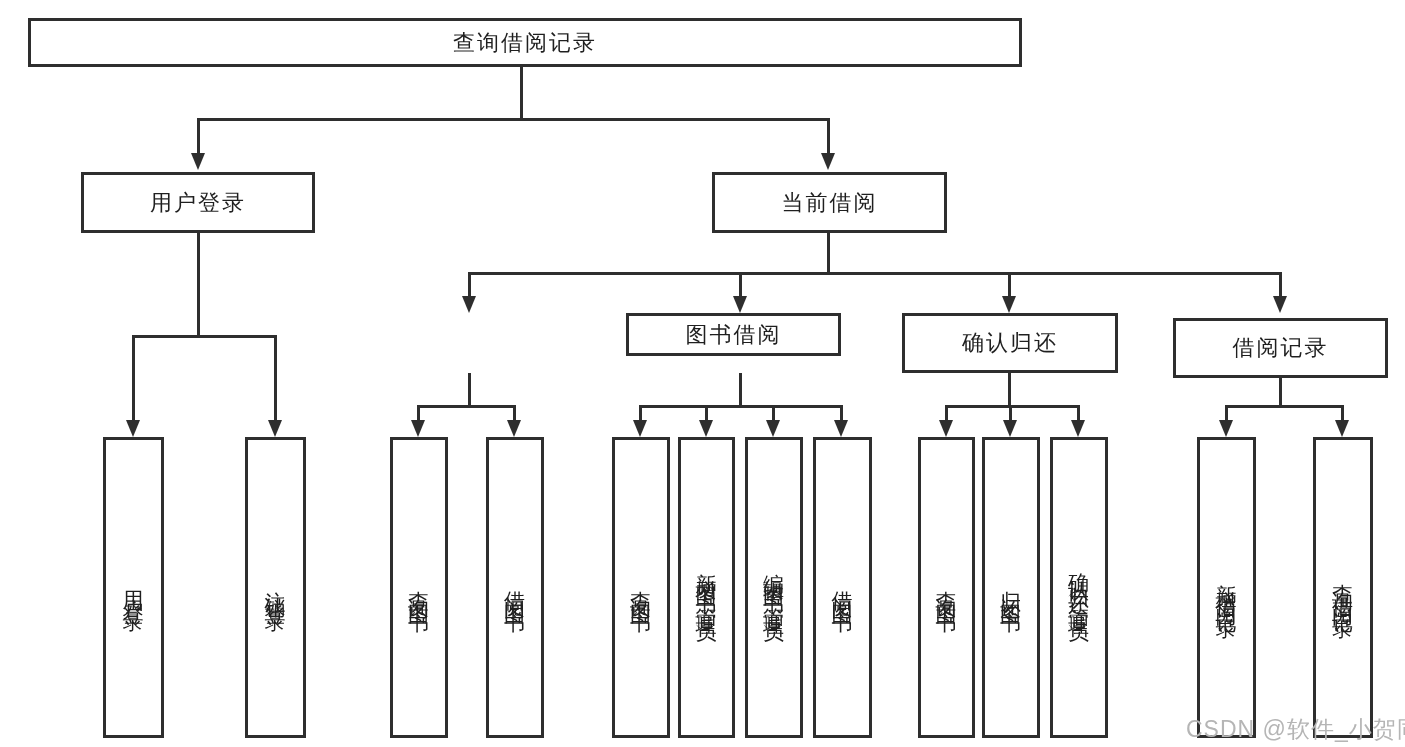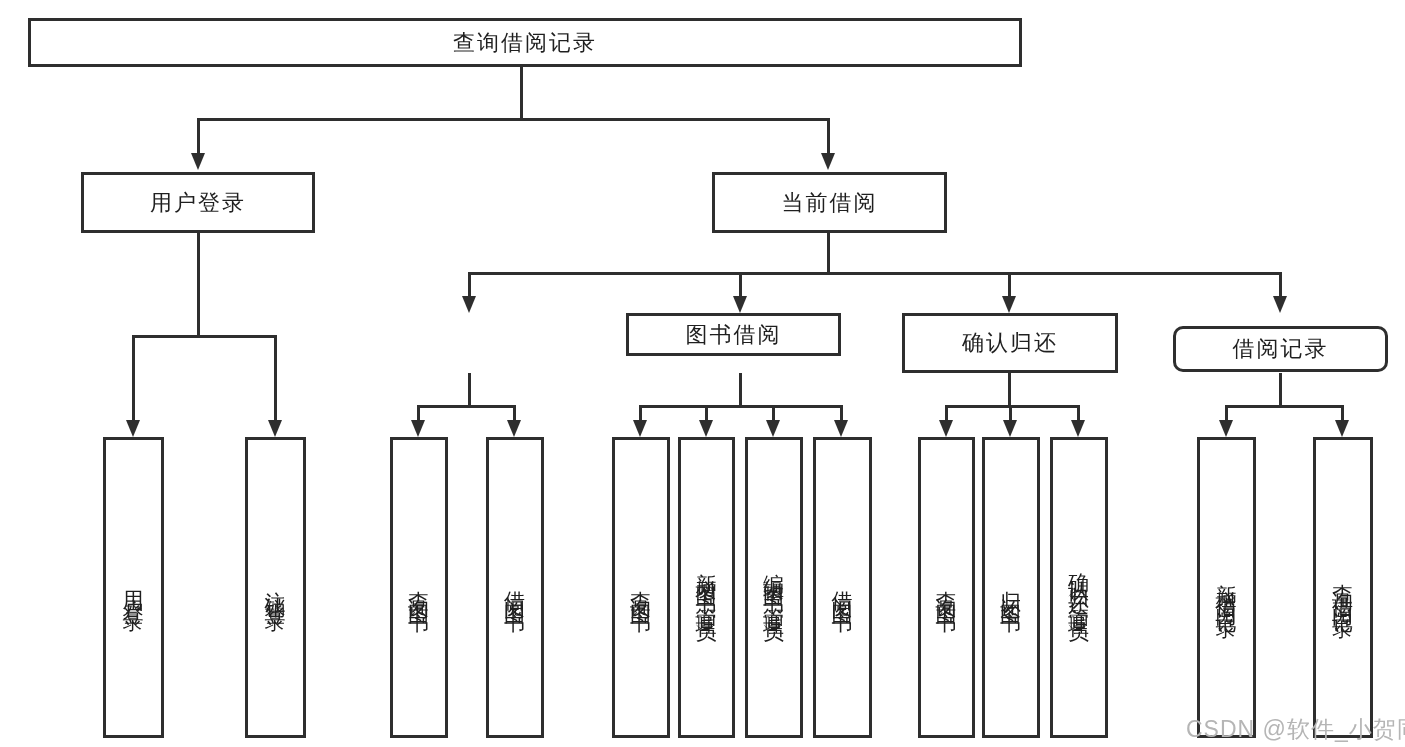--- a/index.html
+++ b/index.html
@@ -90,21 +90,21 @@
   <div class="ar" style="left:462px; top:296px;"></div>
   <div class="vl" style="left:739px; top:272px; height:25px;"></div>
   <div class="ar" style="left:733px; top:296px;"></div>
   <div class="vl" style="left:1008px; top:272px; height:25px;"></div>
   <div class="ar" style="left:1002px; top:296px;"></div>
   <div class="vl" style="left:1279px; top:272px; height:25px;"></div>
   <div class="ar" style="left:1273px; top:296px;"></div>
 
   <div class="box" style="left:626px; top:313px; width:215px; height:43px;">图书借阅</div>
   <div class="box" style="left:902px; top:313px; width:216px; height:60px;">确认归还</div>
-  <div class="box" style="left:1173px; top:326px; width:215px; height:46px;border-radius:10px;">借阅记录</div>
+  <div class="box" style="left:1173px; top:318px; width:215px; height:60px;">借阅记录</div>
 
   <div class="vl" style="left:468px; top:373px; height:32px;"></div>
   <div class="hl" style="left:417px; top:405px; width:99px;"></div>
   <div class="vl" style="left:417px; top:405px; height:16px;"></div>
   <div class="ar" style="left:411px; top:420px;"></div>
   <div class="vl" style="left:513px; top:405px; height:16px;"></div>
   <div class="ar" style="left:507px; top:420px;"></div>
 
   <div class="vl" style="left:739px; top:373px; height:32px;"></div>
   <div class="hl" style="left:639px; top:405px; width:204px;"></div>

